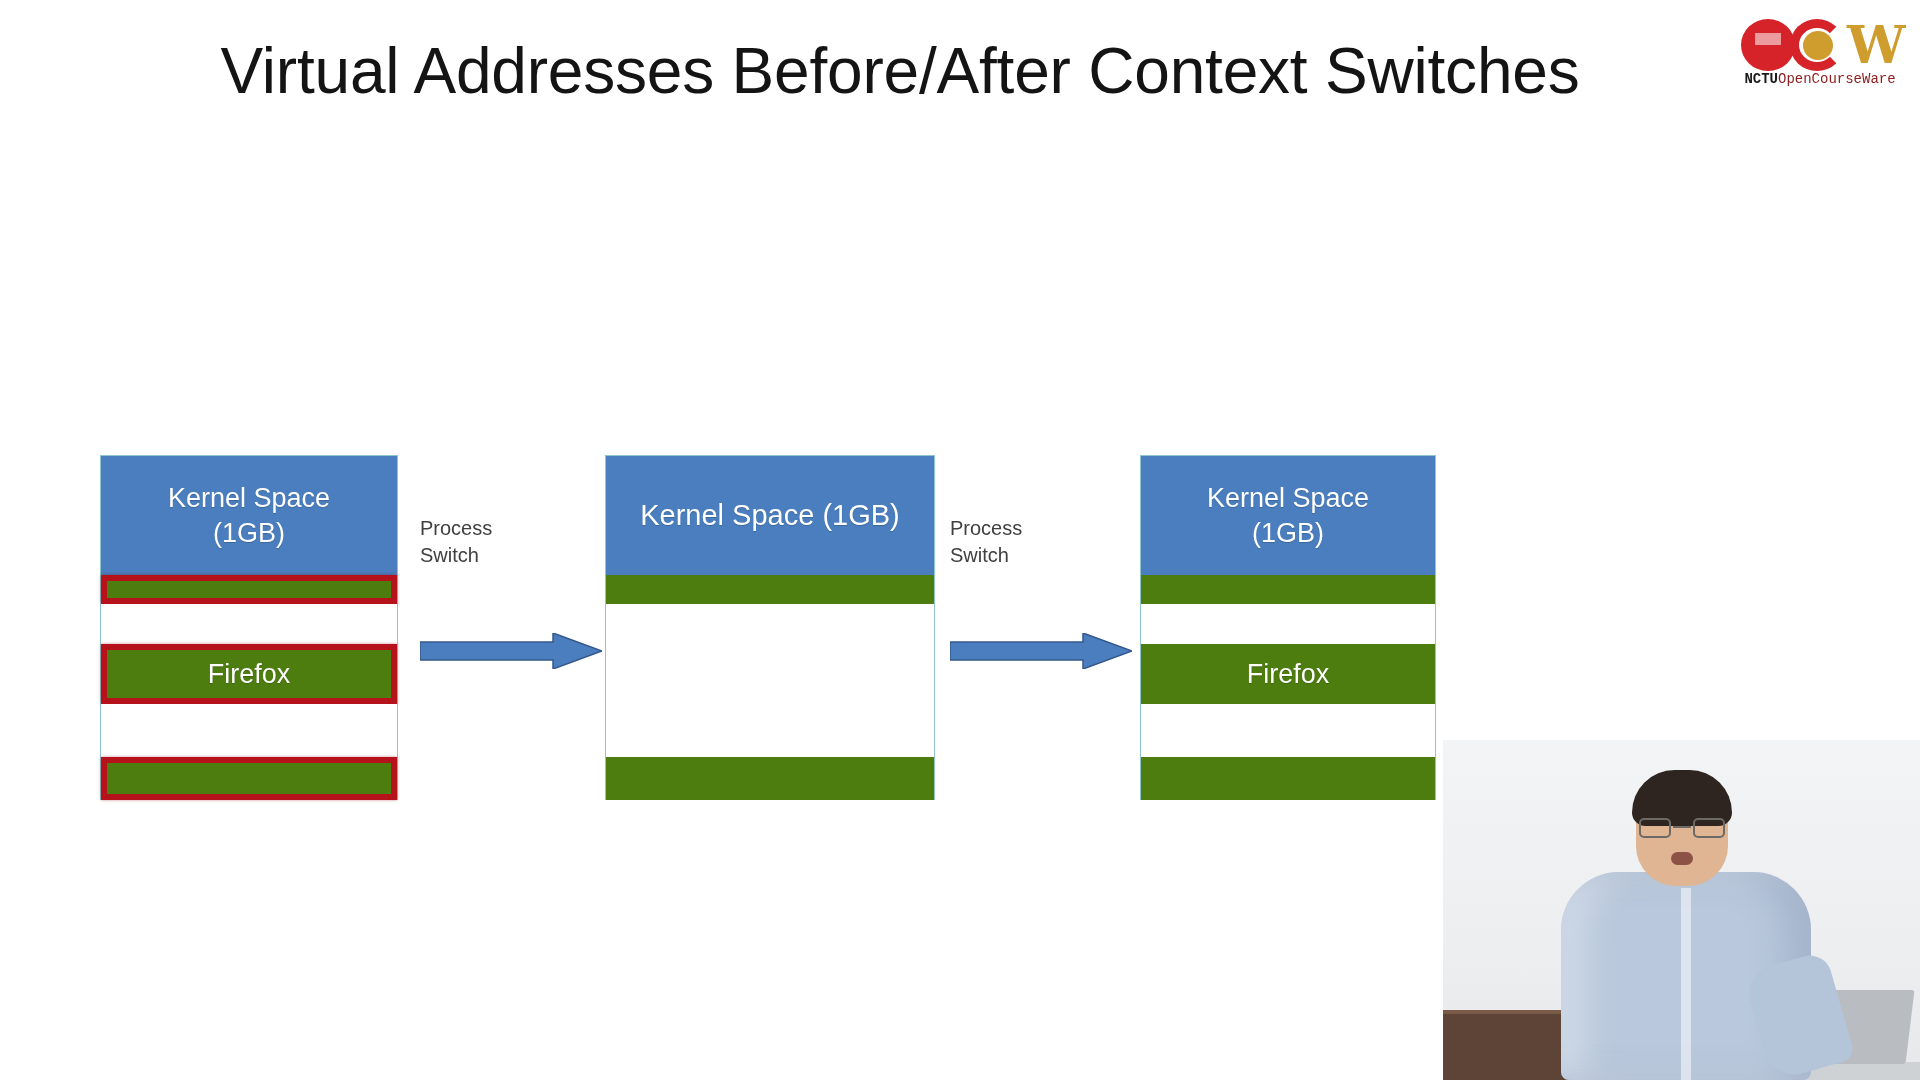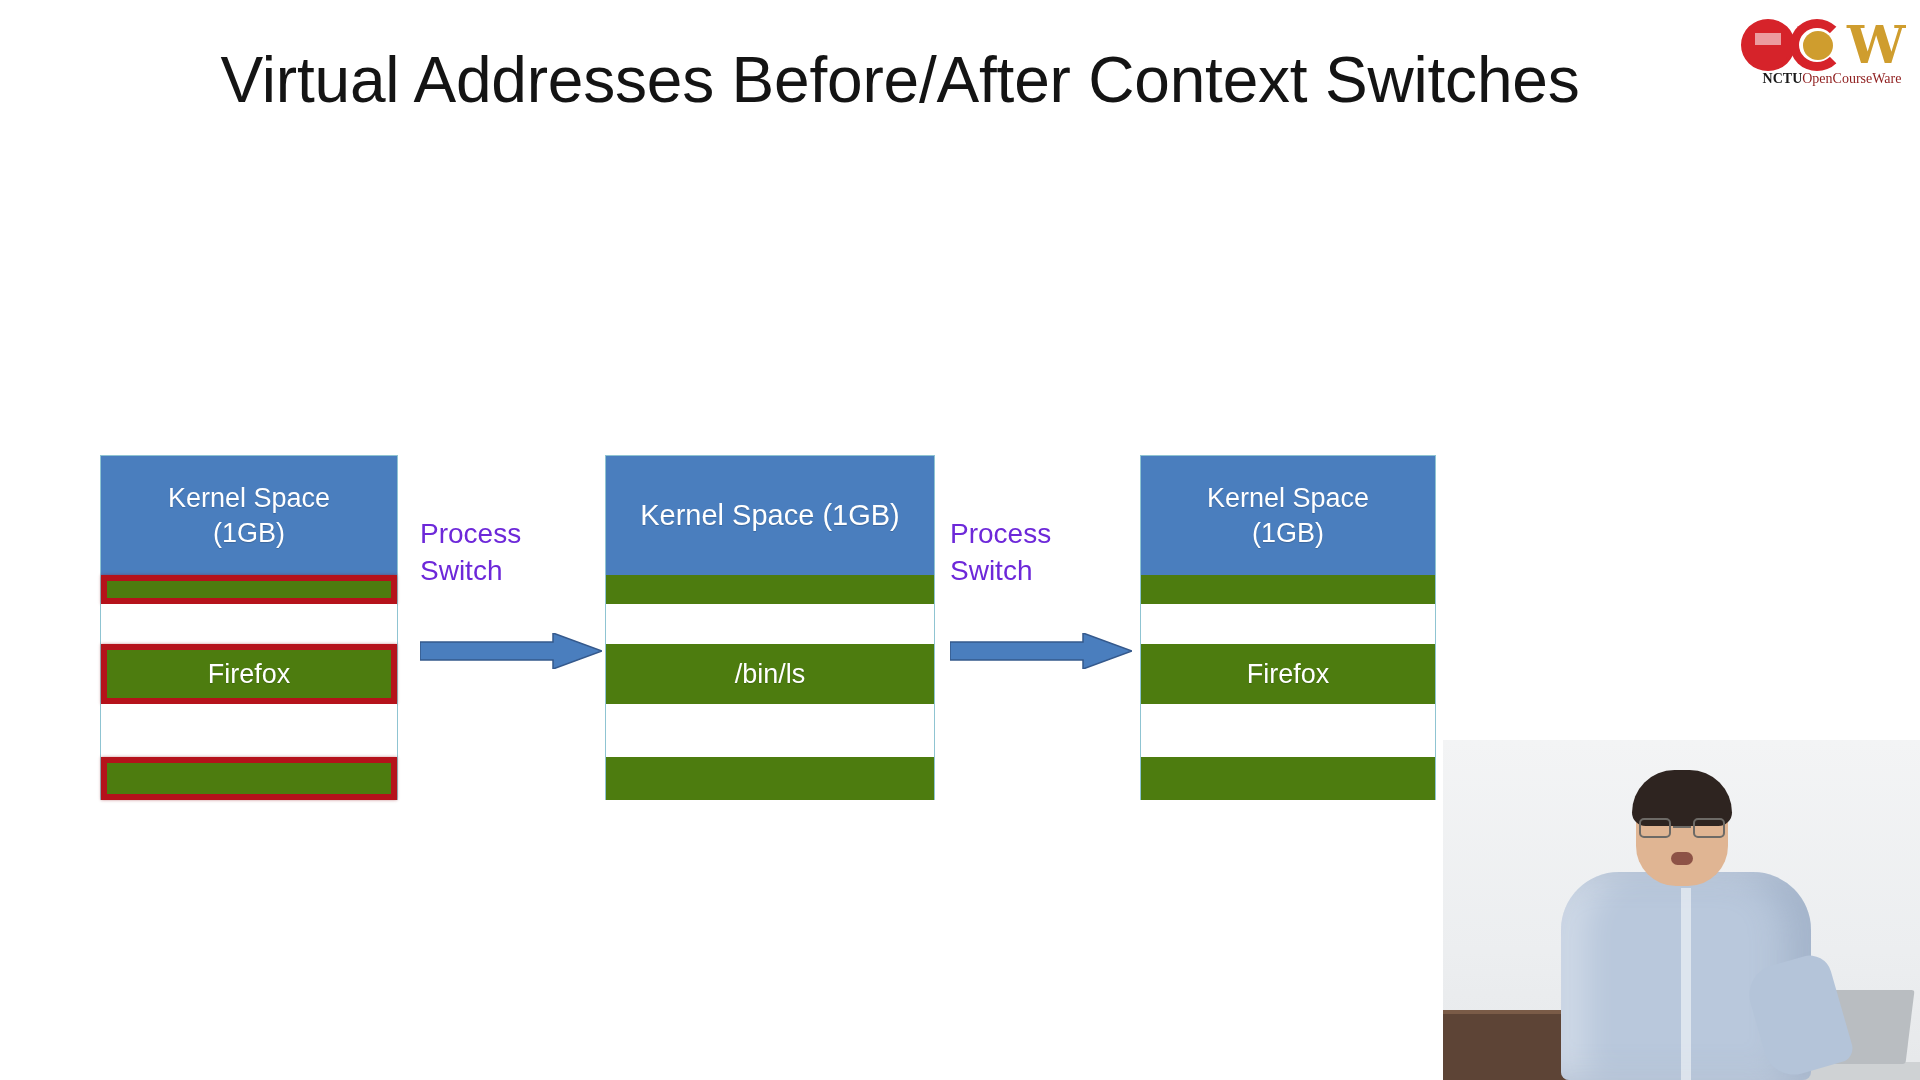--- a/index.html
+++ b/index.html
@@ -14,21 +14,21 @@
     position: relative;
     overflow: hidden;
     font-family: "Liberation Sans", sans-serif;
     color: #111111;
   }
 
   
   #slide-title {
     position: absolute;
     left: 120px;
-    top: 41px;
+    top: 32px;
     width: 1560px;
     text-align: center;
     font-size: 64px;
     line-height: 1.22;
     font-weight: 400;
     color: #141414;
     letter-spacing: -0.2px;
   }
 
   
@@ -87,25 +87,25 @@
     left: 112px; top: 6px;
     width: 52px; height: 48px;
     color: #cf9d2e;
     font-size: 52px;
     line-height: 46px;
     font-weight: 700;
     font-family: "DejaVu Serif", serif;
   }
   #ocw-logo .logo-caption {
     position: absolute;
-    left: 12px;
+    left: 0;
     top: 55px;
     width: 170px;
     text-align: center;
-    font-family: Liberation Serif, serif;
+    font-family: Liberation Mono, monospace;
     font-size: 14px;
     color: #8e1c1c;
     white-space: nowrap;
   }
   #ocw-logo .logo-caption .nctu { color: #1a1a1a; font-weight: 700; }
 
   
   .mem-block {
     position: absolute;
     box-sizing: border-box;
@@ -136,23 +136,23 @@
     box-shadow: 0 0 3px rgba(140,10,16,.45);
   }
 
   
   .switch-group { position: absolute; }
   .switch-label {
     position: absolute;
     left: 0; top: 0;
     width: 100%;
     text-align: left;
-    font-size: 28px;
+    font-size: 20px;
     line-height: 1.33;
-    color: #6d28d9;
+    color: #404040;
     white-space: pre-line;
   }
   .switch-arrow {
     position: absolute;
     left: 0;
   }
 
   
   #presenter-video {
     position: absolute;
@@ -291,21 +291,20 @@
       <div class="mem-seg seg-user highlight" style="top: 119px; height: 29px;"></div>
       <div class="mem-seg seg-gap" style="top: 148px; height: 40px;"></div>
       <div class="mem-seg seg-user highlight" style="top: 188px; height: 60px;"><span>Firefox</span></div>
       <div class="mem-seg seg-gap" style="top: 248px; height: 53px;"></div>
       <div class="mem-seg seg-user highlight" style="top: 301px; height: 43px;"></div>
     </div>
     <div class="mem-block" style="left: 605px; top: 455px; width: 330px; height: 345px;">
       <div class="mem-seg seg-kernel" style="top: 0px; height: 119px; font-size: 29px;"><span>Kernel Space (1GB)</span></div>
       <div class="mem-seg seg-user" style="top: 119px; height: 29px;"></div>
       <div class="mem-seg seg-gap" style="top: 148px; height: 40px;"></div>
-      <div class="mem-seg seg-user" style="top: 188px; height: 60px;"><span>/bin/ls</span></div>
       <div class="mem-seg seg-gap" style="top: 248px; height: 53px;"></div>
       <div class="mem-seg seg-user" style="top: 301px; height: 43px;"></div>
     </div>
     <div class="mem-block" style="left: 1140px; top: 455px; width: 296px; height: 345px;">
       <div class="mem-seg seg-kernel" style="top: 0px; height: 119px; font-size: 27px;"><span>Kernel Space
 (1GB)</span></div>
       <div class="mem-seg seg-user" style="top: 119px; height: 29px;"></div>
       <div class="mem-seg seg-gap" style="top: 148px; height: 40px;"></div>
       <div class="mem-seg seg-user" style="top: 188px; height: 60px;"><span>Firefox</span></div>
       <div class="mem-seg seg-gap" style="top: 248px; height: 53px;"></div>

